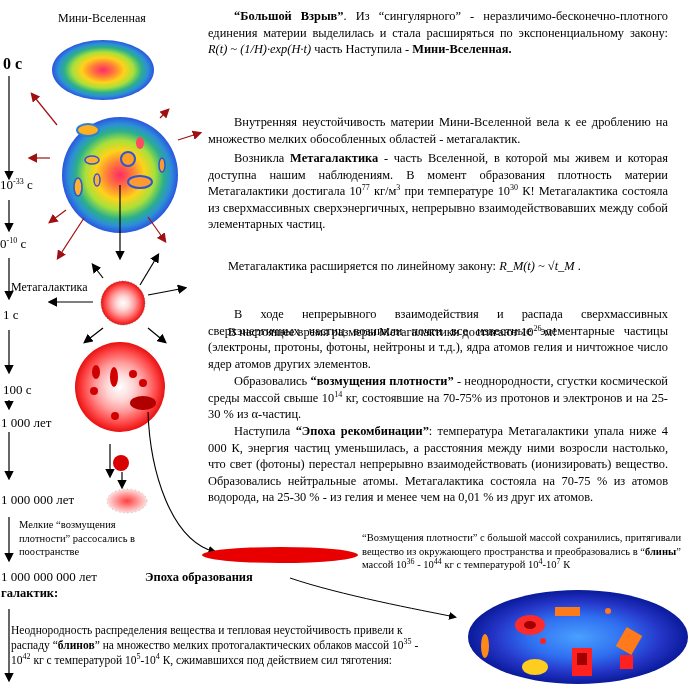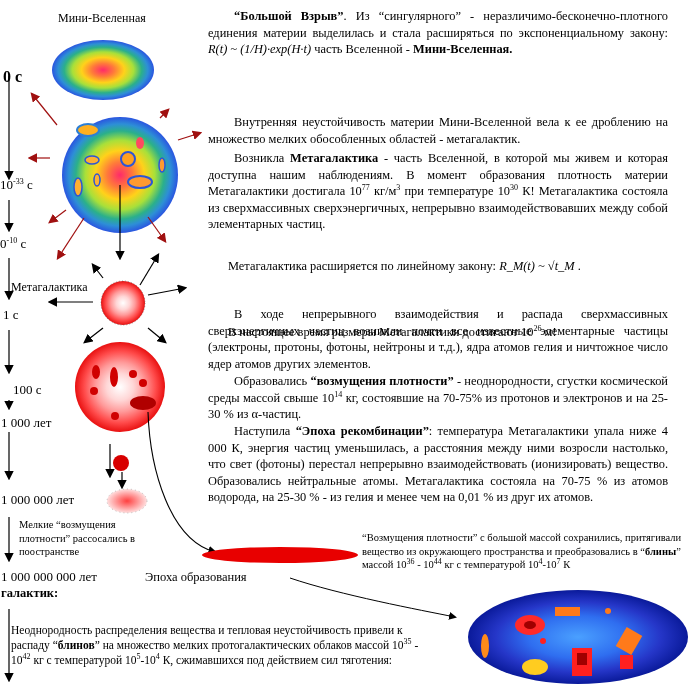--- a/index.html
+++ b/index.html
@@ -133,35 +133,35 @@
     <rect x="577" y="653" width="10" height="12" fill="#a00000"></rect>
     <rect x="620" y="655" width="13" height="14" fill="#ff2020"></rect>
     <ellipse cx="485" cy="646" rx="4" ry="12" fill="#ff8a1a"></ellipse>
     <ellipse cx="535" cy="667" rx="13" ry="8" fill="#ffcc20"></ellipse>
     <circle cx="543" cy="641" r="3" fill="#ff2020"></circle>
   </g>
 </svg>
 
 <div class="abs" style="left:58px;top:11px;font-size:12px;">Мини-Вселенная</div>
 
-<div class="abs time" style="left:3px;top:68px;font-size:16px;font-weight:bold;">0 с</div>
+<div class="abs time" style="left:3px;top:55px;font-size:16px;font-weight:bold;">0 с</div>
 <div class="abs time" style="left:0px;top:177px;"><span>10</span><sup>-33</sup><span> с</span></div>
 <div class="abs time" style="left:0px;top:236px;"><span>0</span><sup>-10</sup><span> с</span></div>
 <div class="abs" style="left:11px;top:280px;font-size:12px;">Метагалактика</div>
 <div class="abs time" style="left:3px;top:307px;">1 с</div>
-<div class="abs time" style="left:13px;top:382px;">100 с</div>
+<div class="abs time" style="left:3px;top:382px;">100 с</div>
 <div class="abs time" style="left:1px;top:415px;">1 000 лет</div>
 <div class="abs time" style="left:1px;top:492px;">1 000 000 лет</div>
 <div class="abs small" style="left:19px;top:518px;width:135px;">Мелкие “возмущения плотности” рассосались в поостранстве</div>
 <div class="abs time" style="left:1px;top:569px;">1 000 000 000 лет</div>
-<div class="abs" style="left:145px;top:570px;font-size:12.5px;font-weight:normal;">Эпоха образования</div>
+<div class="abs" style="left:145px;top:570px;font-size:12.5px;font-weight:bold;">Эпоха образования</div>
 <div class="abs" style="left:1px;top:586px;font-size:12.5px;font-weight:bold;">галактик:</div>
 
 <div class="abs t ind" style="left:208px;top:8px;width:460px;">
-  <b>“Большой Взрыв”</b><span>. Из “сингулярного” - неразличимо-бесконечно-плотного единения материи выделилась и стала расширяться по экспоненциальному закону: </span><i>R(t) ~ (1/H)·exp(H·t)</i><span> часть Вселенной - </span><b>Мини-Вселенная.</b>
+  <b>“Большой Взрыв”</b><span>. Из “сингулярного” - неразличимо-бесконечно-плотного единения материи выделилась и стала расширяться по экспоненциальному закону: </span><i>R(t) ~ (1/H)·exp(H·t)</i><span> часть Наступила - </span><b>Мини-Вселенная.</b>
 </div>
 
 <div class="abs t ind" style="left:208px;top:98px;width:460px;margin-top:16px;">Внутренняя неустойчивость материи Мини-Вселенной вела к ее дроблению на множество мелких обособленных областей - метагалактик.</div>
 
 <div class="abs t ind" style="left:208px;top:150px;width:460px;">
   <span>Возникла </span><b>Метагалактика</b><span> - часть Вселенной, в которой мы живем и которая доступна нашим наблюдениям. В момент образования плотность материи Метагалактики достигала 10</span><sup>77</sup><span> кг/м</span><sup>3</sup><span> при температуре 10</span><sup>30</sup><span> К! Метагалактика состояла из сверхмассивных сверхэнергичных, непрерывно взаимодействовавших между собой элементарных частиц.</span>
 </div>
 
 <div class="abs t" style="left:228px;top:258px;width:450px;">
   <span>Метагалактика расширяется по линейному закону: </span><i>R_M(t) ~ √t_M</i><span> .</span>

